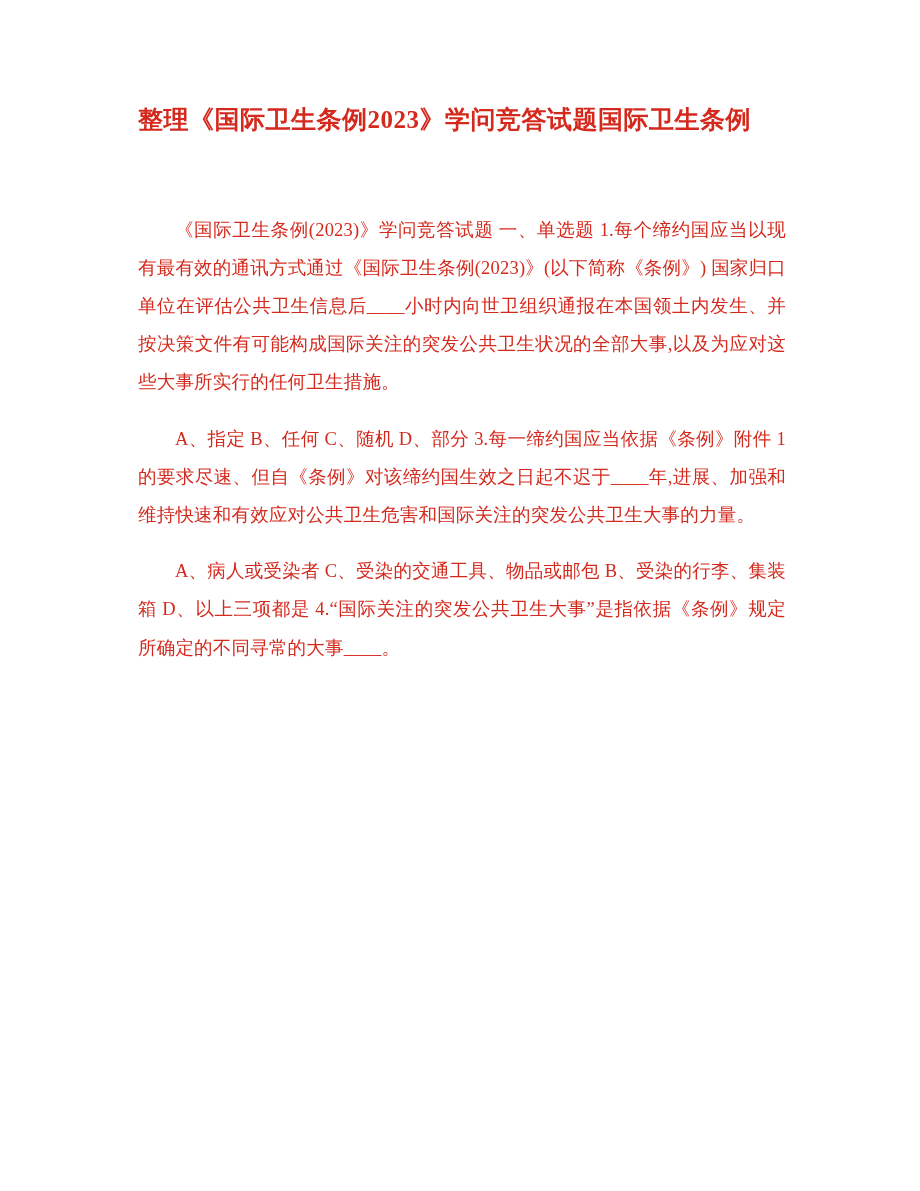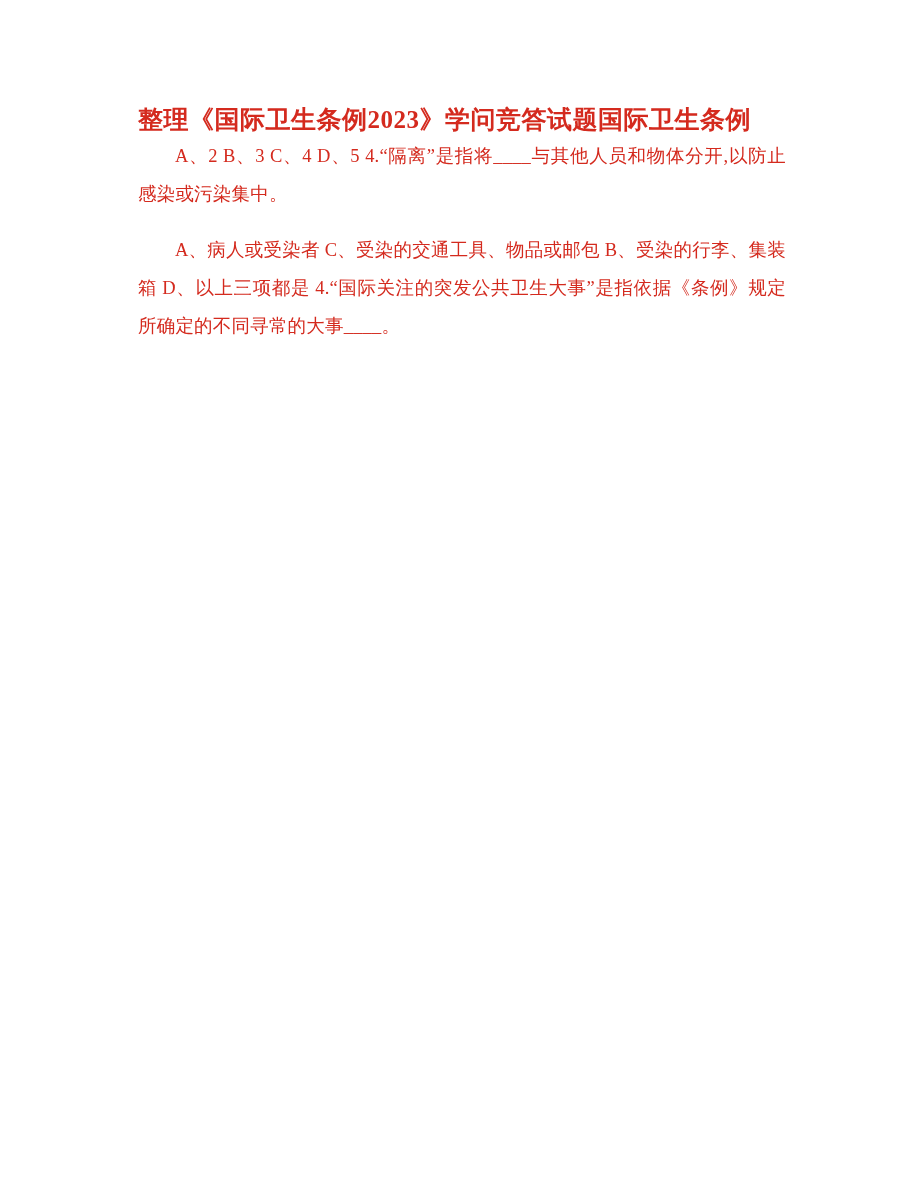--- a/index.html
+++ b/index.html
@@ -47,16 +47,17 @@
   .para + .para {
     margin-top: 0px;
   }
 </style>
 </head>
 <body>
 
 <div class="page">
   <div class="doc-body">
     <div class="doc-title">整理《国际卫生条例2023》学问竞答试题国际卫生条例</div>
-    <p class="para">A、2 B、3 C、4 D、5 4.“隔离”是指将____与其他人员和物体分开,以防止感染或污染集中。</p>
+    <p class="para first">《国际卫生条例(2023)》学问竞答试题 一、单选题 1.每个缔约国应当以现有最有效的通讯方式通过《国际卫生条例(2023)》(以下简称《条例》) 国家归口单位在评估公共卫生信息后____小时内向世卫组织通报在本国领土内发生、并按决策文件有可能构成国际关注的突发公共卫生状况的全部大事,以及为应对这些大事所实行的任何卫生措施。</p>
+    <p class="para">A、指定 B、任何 C、随机 D、部分 3.每一缔约国应当依据《条例》附件 1 的要求尽速、但自《条例》对该缔约国生效之日起不迟于____年,进展、加强和维持快速和有效应对公共卫生危害和国际关注的突发公共卫生大事的力量。</p>
     <p class="para">A、病人或受染者 C、受染的交通工具、物品或邮包 B、受染的行李、集装箱 D、以上三项都是 4.“国际关注的突发公共卫生大事”是指依据《条例》规定所确定的不同寻常的大事____。</p>
   </div>
 </div>
 
 </body></html>

